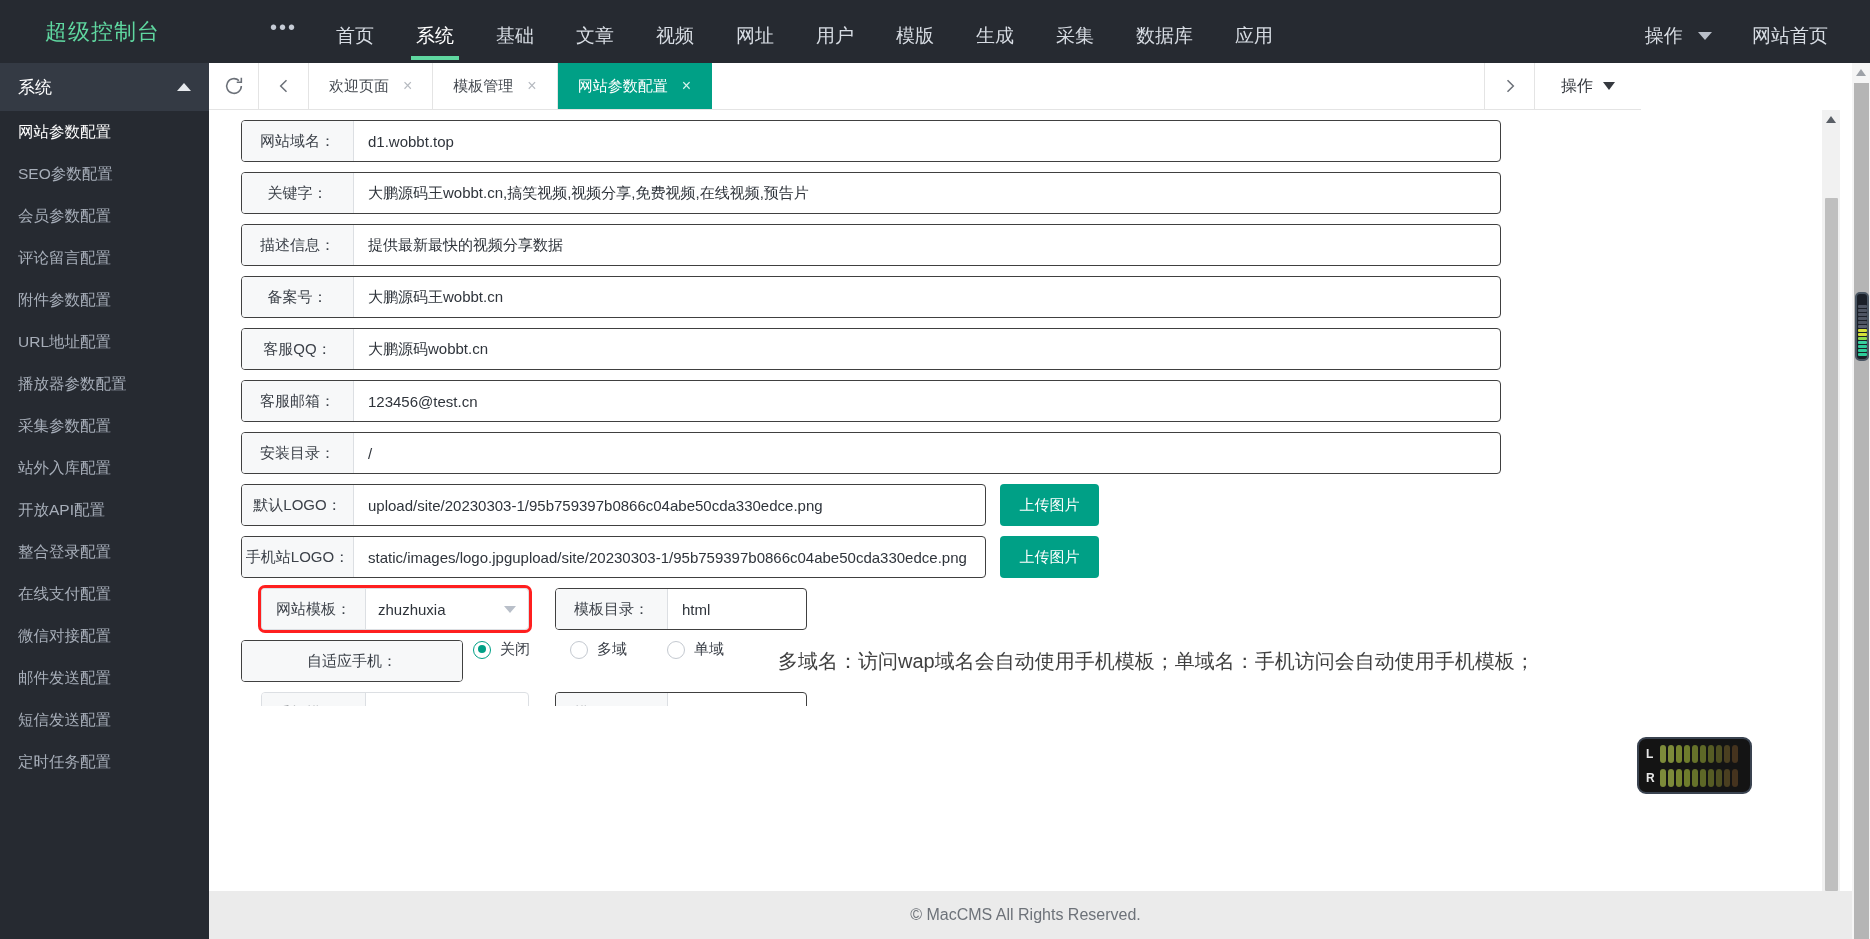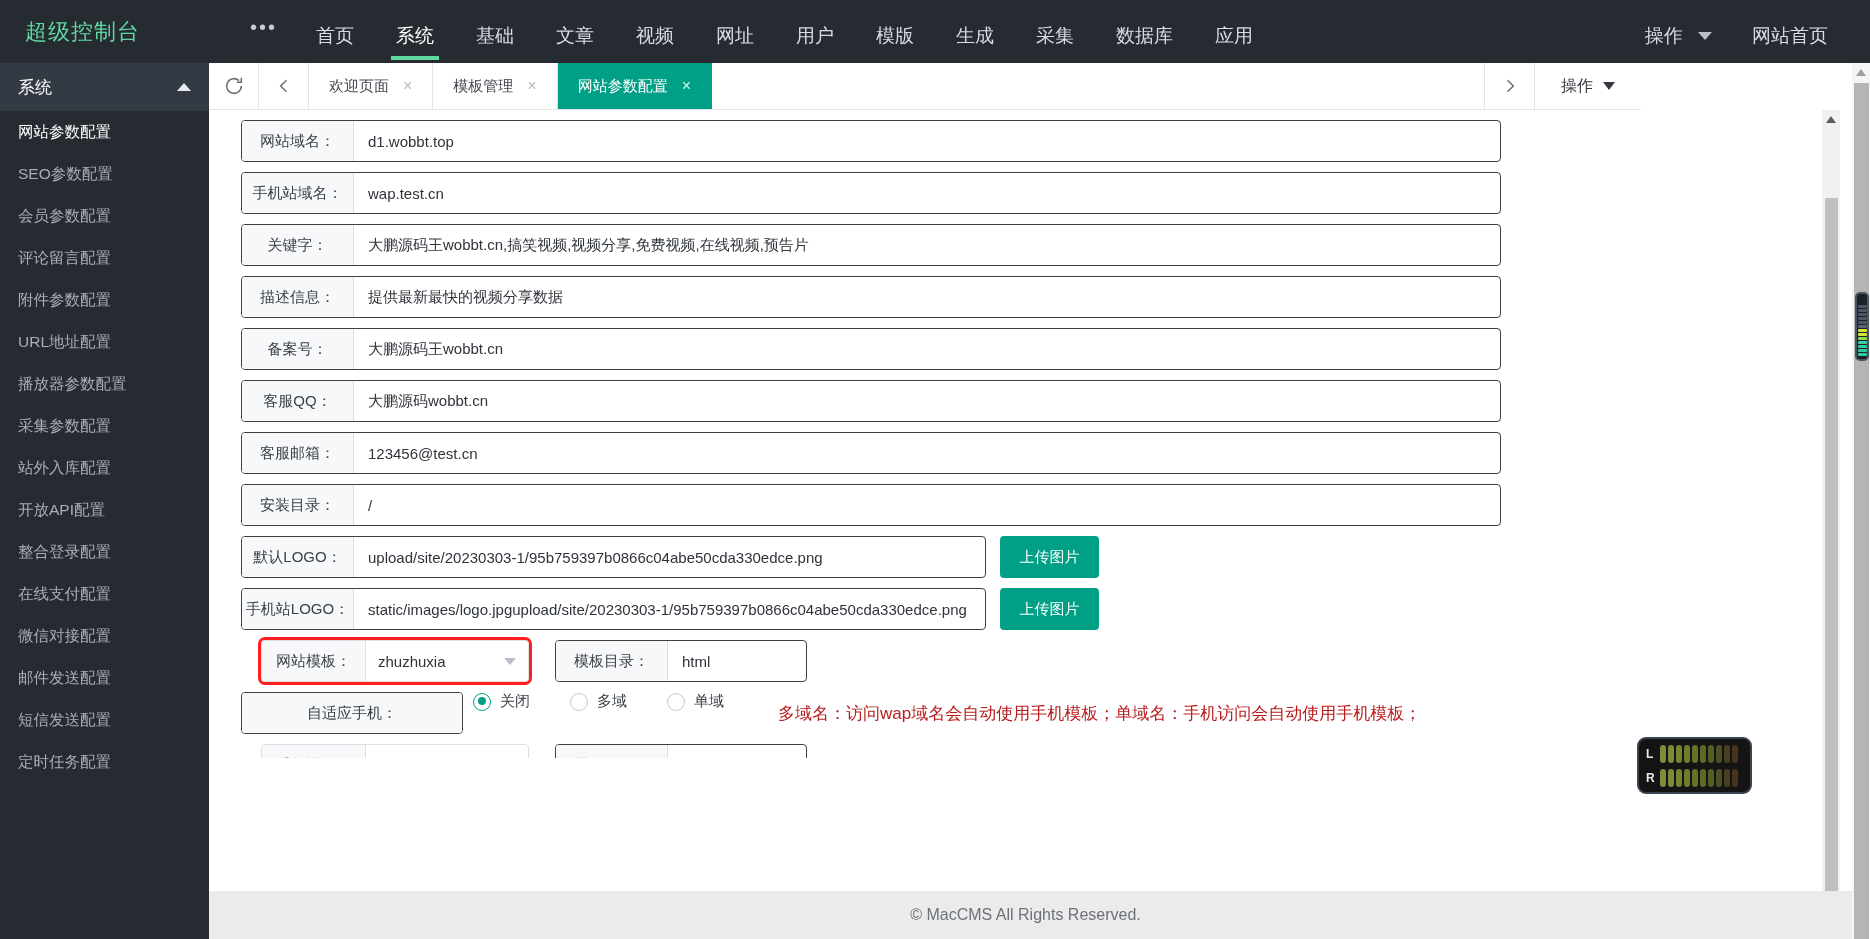--- a/index.html
+++ b/index.html
@@ -11,21 +11,21 @@
     background: #ffffff;
   }
 
   
   #topnav {
     position: absolute; left: 0; top: 0; width: 1870px; height: 63px;
     background: #262a31; display: flex; align-items: center;
   }
   #brand {
     width: 250px; flex: 0 0 250px; color: #5fd7a0; font-size: 22px;
-    padding-left: 25px; letter-spacing: 1px;
+    padding-left: 25px; letter-spacing: 1px; margin-left: 20px;
   }
   #dots {
     color: #c6ccd6; font-size: 20px; letter-spacing: 2px;
     padding: 0 18px 10px 0; cursor: pointer; line-height: 10px;
   }
   .topitem {
     color: #d7dce3; font-size: 19px; padding: 0 21px; height: 56px;
     line-height: 63px; cursor: pointer; position: relative; white-space: nowrap;
   }
   .topitem.active { color: #ffffff; }
@@ -157,21 +157,21 @@
   .rdot {
     width: 18px; height: 18px; border-radius: 50%;
     border: 1.6px solid #c4c9d0; margin-right: 9px; position: relative;
     background: #fff; flex: 0 0 18px;
   }
   .radio-opt.on .rdot { border-color: #00a086; }
   .radio-opt.on .rdot::after {
     content: ""; position: absolute; left: 3.5px; top: 3.5px;
     width: 8px; height: 8px; border-radius: 50%; background: #00a086;
   }
-  .hint { font-size: 17px; color: #b91c1c; display: flex; align-items: center;
+  .hint { font-size: 20px; color: #404040; display: flex; align-items: center;
           margin-left: 22px; white-space: nowrap; }
 
   .frow.clip { height: 14px; overflow: hidden; }
 
   
   #footer {
     position: absolute; left: 209px; top: 891px; width: 1661px; height: 48px;
     background: #ebebeb; display: flex; align-items: center;
     justify-content: center; padding-right: 28px;
     font-size: 16px; color: #6d7279;
@@ -316,26 +316,20 @@
   <div id="formarea">
     <div id="formwrap">
 
       <div class="frow">
         <div class="fgroup wide">
           <div class="flabel">网站域名：</div>
           <input class="finput" value="d1.wobbt.top" style="">
         </div>
       </div>
 
-      <div class="frow">
-        <div class="fgroup wide">
-          <div class="flabel">手机站域名：</div>
-          <input class="finput" value="wap.test.cn" style="">
-        </div>
-      </div>
 
       <div class="frow">
         <div class="fgroup wide">
           <div class="flabel">关键字：</div>
           <input class="finput" value="大鹏源码王wobbt.cn,搞笑视频,视频分享,免费视频,在线视频,预告片" style="">
         </div>
       </div>
 
       <div class="frow">
         <div class="fgroup wide">

